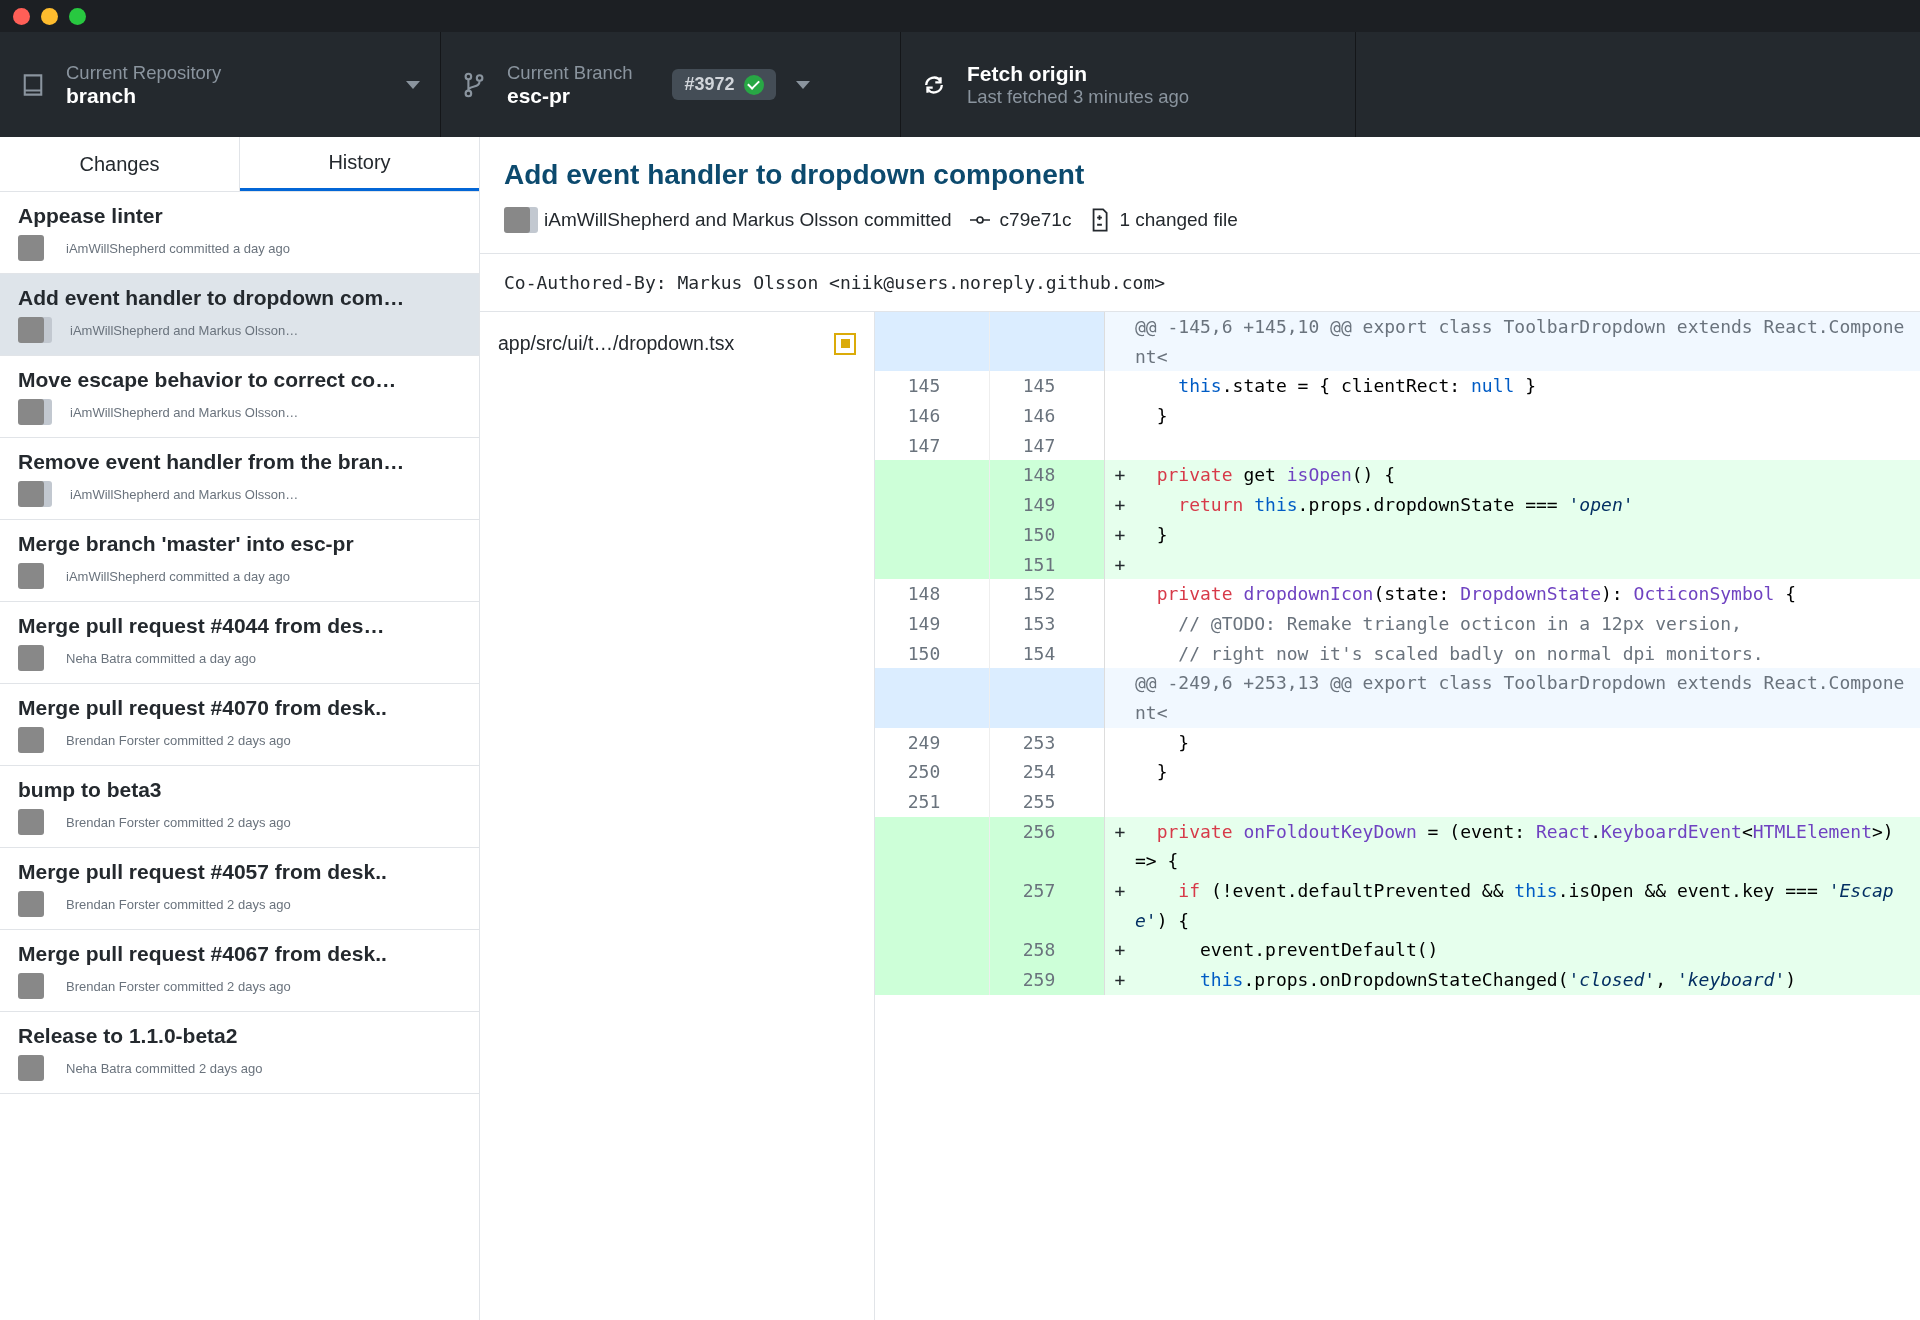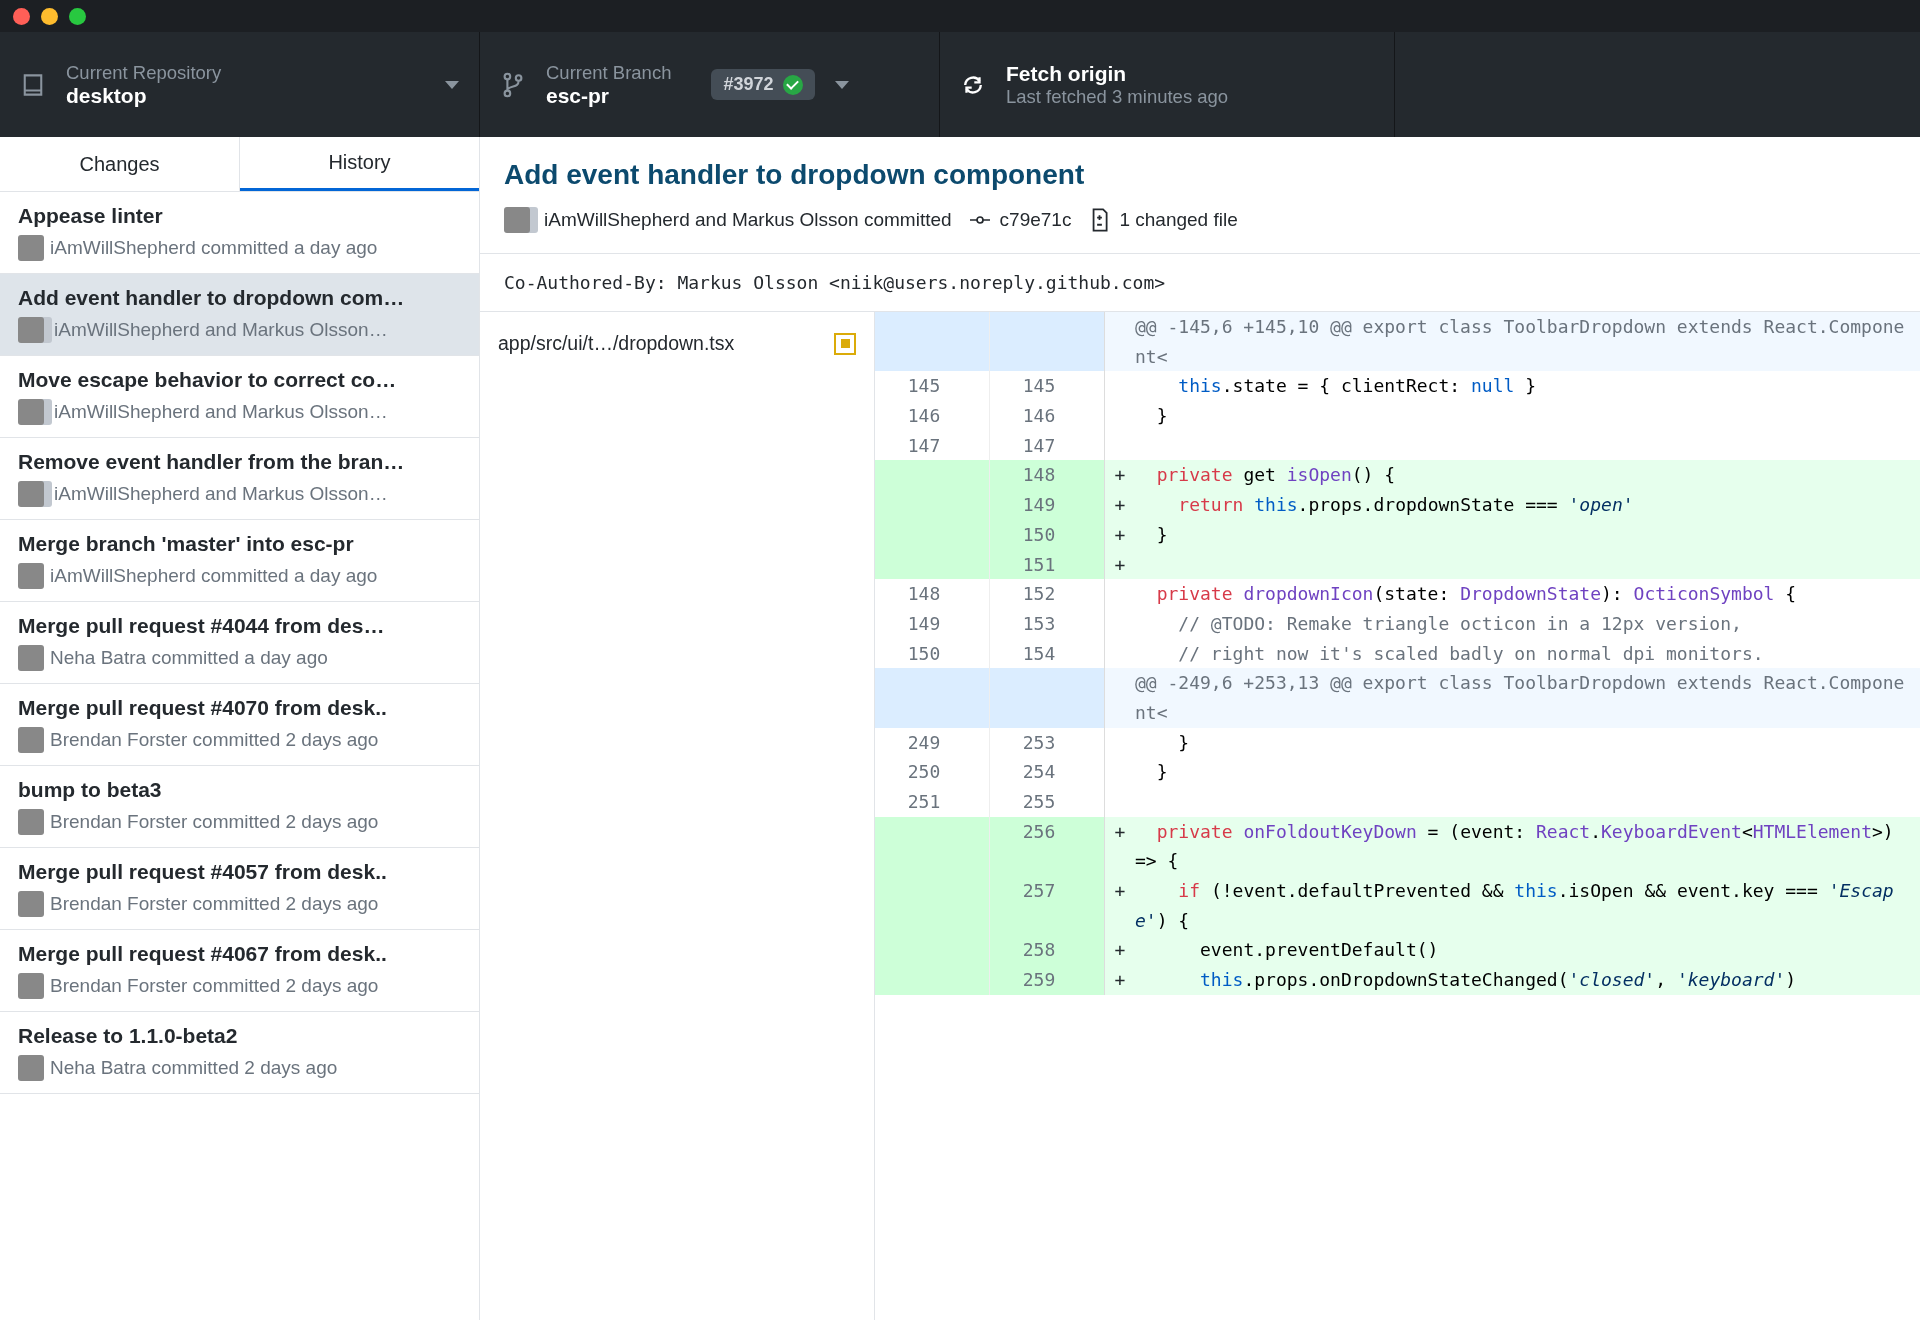--- a/index.html
+++ b/index.html
@@ -33,21 +33,21 @@
   display: flex;
   color: #fff;
 }
 .tool-item {
   display: flex;
   align-items: center;
   padding: 0 20px;
   border-right: 1px solid #141619;
   position: relative;
 }
-.tool-repo { width: 480px; align-items: center; }
+.tool-repo { width: 441px; align-items: center; }
 .tool-branch { width: 460px; }
 .tool-fetch { width: 455px; }
 .tool-icon {
   width: 26px;
   height: 26px;
   margin-right: 20px;
   display: flex;
   align-items: center;
   justify-content: center;
 }
@@ -145,22 +145,22 @@
   font-weight: 700;
   color: #24292e;
   white-space: nowrap;
   overflow: hidden;
   text-overflow: ellipsis;
   margin-bottom: 7px;
 }
 .commit-sub {
   display: flex;
   align-items: center;
-  gap: 6px;
-  font-size: 19px;
+  gap: 22px;
+  font-size: 13px;
   color: #6a737d;
   white-space: nowrap;
   overflow: hidden;
 }
 .avatar {
   width: 26px;
   height: 26px;
   border-radius: 3px;
   background: #888;
   flex-shrink: 0;
@@ -307,21 +307,21 @@
 
 <div class="toolbar">
   <div class="tool-item tool-repo">
     <div class="tool-icon">
       <svg viewBox="0 0 16 20" width="22" height="28" fill="none" stroke="#8a949e" stroke-width="1.5">
           <path d="M2 3 h12 v14 h-12 z M2 14 h12"></path>
         </svg>
     </div>
     <div class="tool-labels">
       <span class="tool-sub">Current Repository</span>
-      <span class="tool-title">desktop</span>
+      <span class="tool-title">branch</span>
     </div>
     <div class="caret"></div>
   </div>
 
   <div class="tool-item tool-branch">
     <div class="tool-icon">
       <svg viewBox="0 0 16 20" width="24" height="28" fill="none" stroke="#8a949e" stroke-width="1.5">
           <circle cx="4" cy="4" r="2"></circle>
           <circle cx="4" cy="16" r="2"></circle>
           <circle cx="12" cy="5" r="2"></circle>

